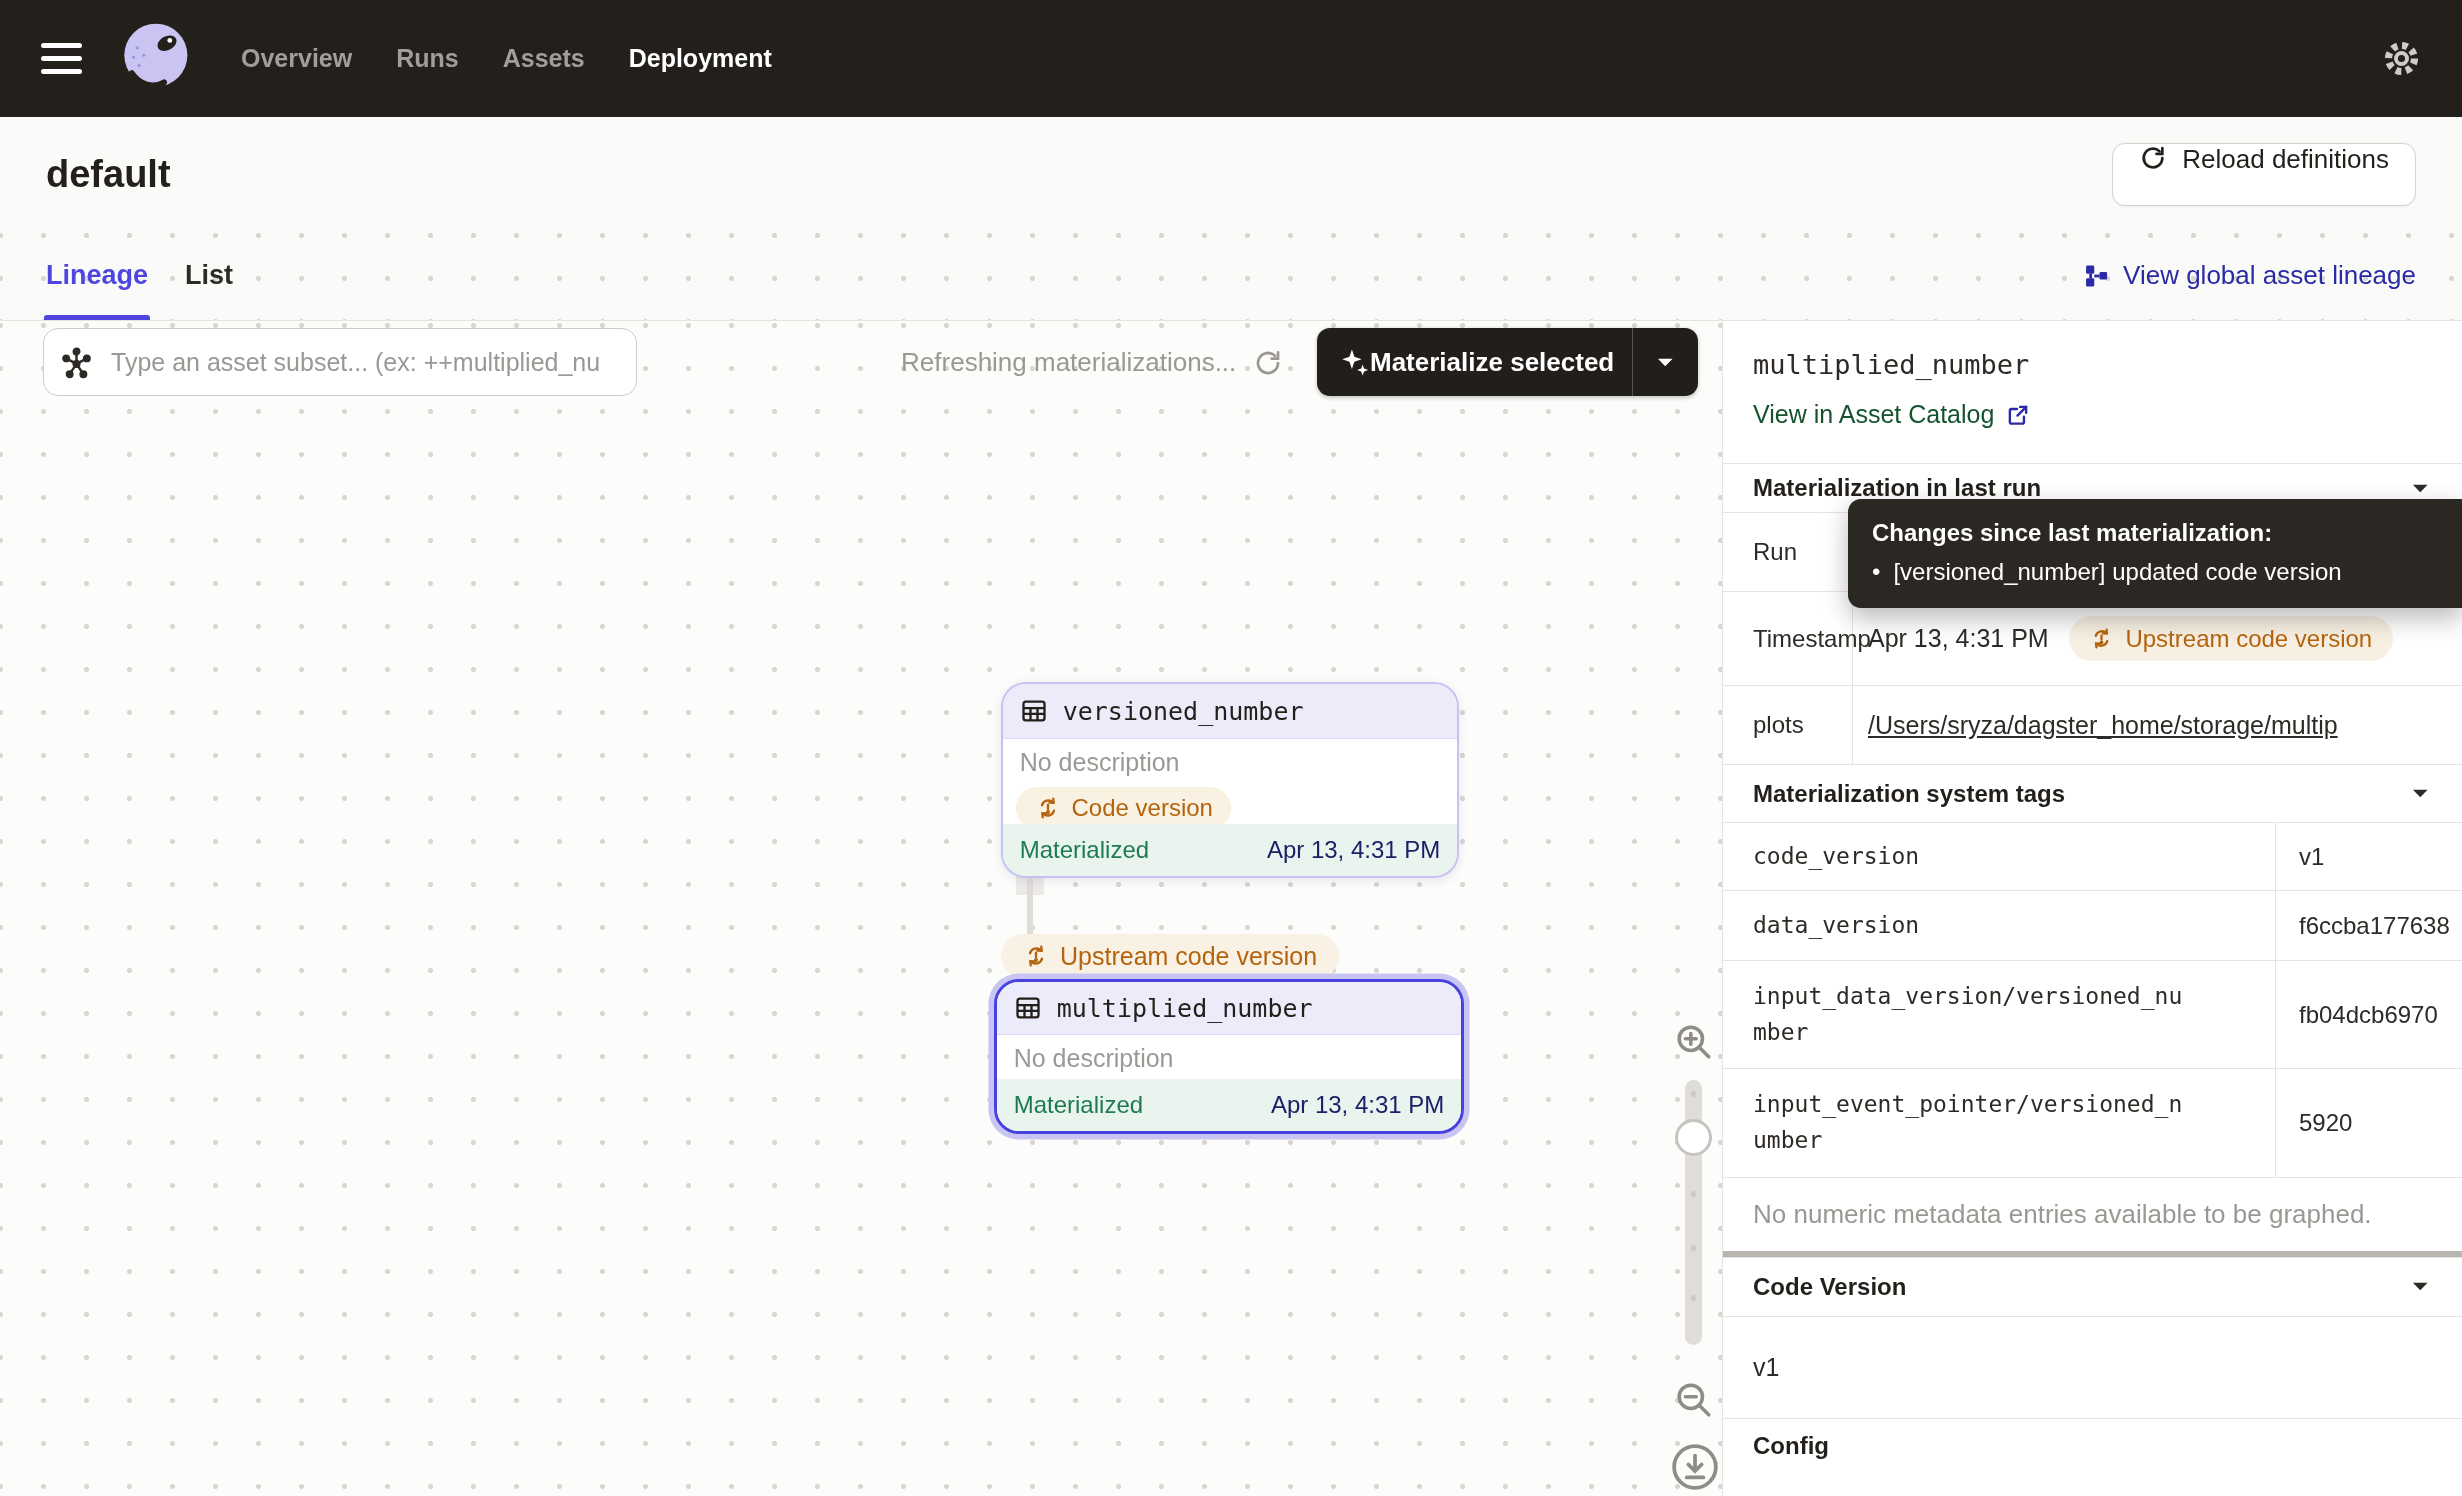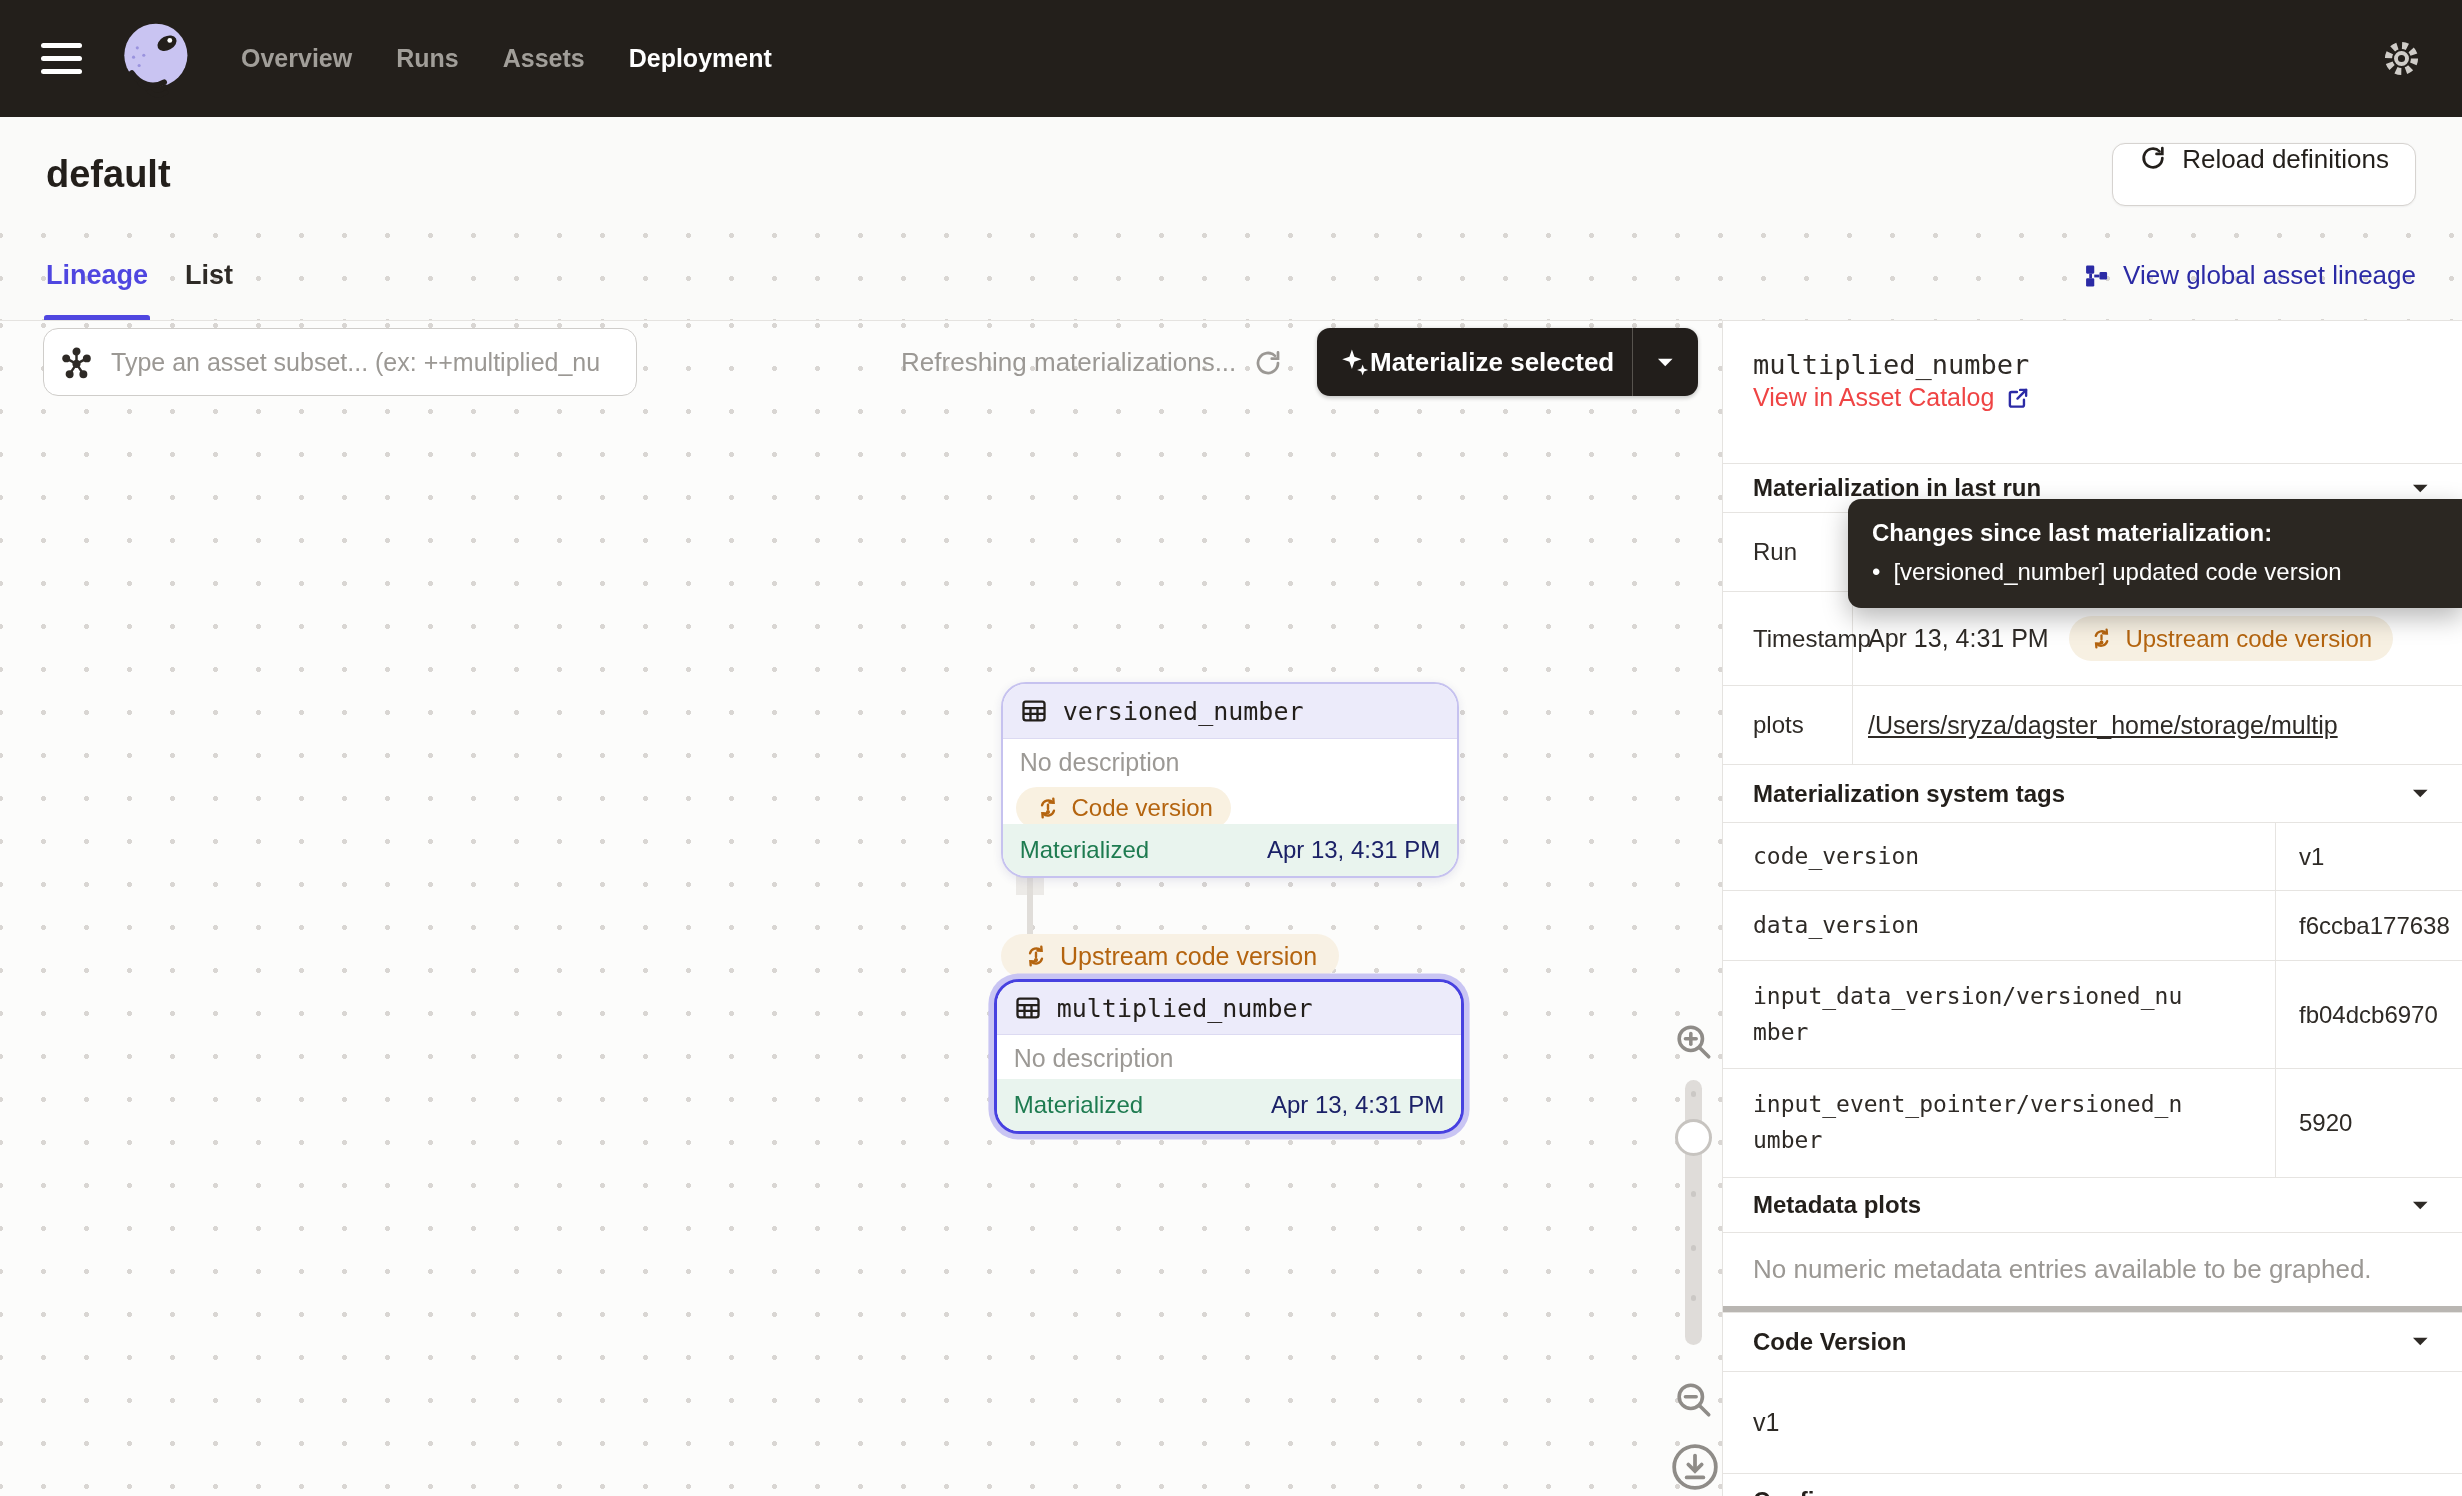--- a/index.html
+++ b/index.html
@@ -98,21 +98,21 @@
   .zbtn{position:absolute;color:#8F8C88;cursor:pointer;}
   .slider-track{position:absolute;left:1685px;top:759px;width:16.7px;height:265px;background:#DFDCD9;
           border-radius:9.3px;cursor:pointer;}
   .slider-track i{position:absolute;left:5.6px;width:5.6px;height:5.6px;border-radius:50%;background:#CBC8C5;}
   .slider-handle{position:absolute;left:1675px;top:798px;width:37px;height:37px;border-radius:50%;
           background:#FFFFFF;border:3.7px solid #C7C4C0;box-sizing:border-box;cursor:grab;}
 
   
   .sb-top{height:142px;box-sizing:border-box;padding:28px 0 0 30px;}
   .sb-title{font-size:27px;color:#2E2A26;}
-  .sb-cat{margin-top:3px;display:inline-flex;gap:11px;align-items:center;color:#ef4444;font-size:25px;cursor:pointer;}
+  .sb-cat{margin-top:20px;display:inline-flex;gap:11px;align-items:center;color:#14532d;font-size:25px;cursor:pointer;}
   .sh{border-top:0.9px solid #E6E4E1;display:flex;align-items:center;justify-content:space-between;
       padding:0 33px 0 30px;font-size:24px;font-weight:700;color:#231F1B;box-sizing:border-box;cursor:pointer;}
   .sh .caret{color:#2E2A26;}
   .sh1{height:49px;} .sh2{height:58px;} .sh3{height:55px;} .sh4{height:59px;}
   .trow{display:flex;border-top:0.9px solid #E6E4E1;box-sizing:border-box;}
   .trow .k{width:130px;flex:none;border-right:0.9px solid #E6E4E1;padding-left:30px;display:flex;align-items:center;
       font-size:24px;color:#2E2A26;box-sizing:border-box;}
   .trow .v{flex:1;display:flex;align-items:center;padding-left:15px;font-size:25px;color:#2E2A26;gap:20.4px;
       overflow:hidden;white-space:nowrap;}
   .r-run{height:79px;} .r-ts{height:94px;} .r-path{height:79px;}
@@ -410,26 +410,20 @@
       </div>
       <div class="trow trow2 r-idv">
         <div class="k mono">input_data_version/versioned_number</div>
         <div class="v">fb04dcb6970</div>
       </div>
       <div class="trow trow2 r-iep">
         <div class="k mono">input_event_pointer/versioned_number</div>
         <div class="v">5920</div>
       </div>
 
-      <div class="sh sh3">
-        <span>Metadata plots</span>
-        <svg class="caret" width="18.5" height="11" viewBox="0 0 20 12">
-            <path d="M2 2l8 8 8-8z" fill="currentColor"></path>
-          </svg>
-      </div>
       <div class="sb-empty">No numeric metadata entries available to be graphed.</div>
 
       <div class="thick"></div>
 
       <div class="sh sh4">
         <span>Code Version</span>
         <svg class="caret" width="18.5" height="11" viewBox="0 0 20 12">
             <path d="M2 2l8 8 8-8z" fill="currentColor"></path>
           </svg>
       </div>

